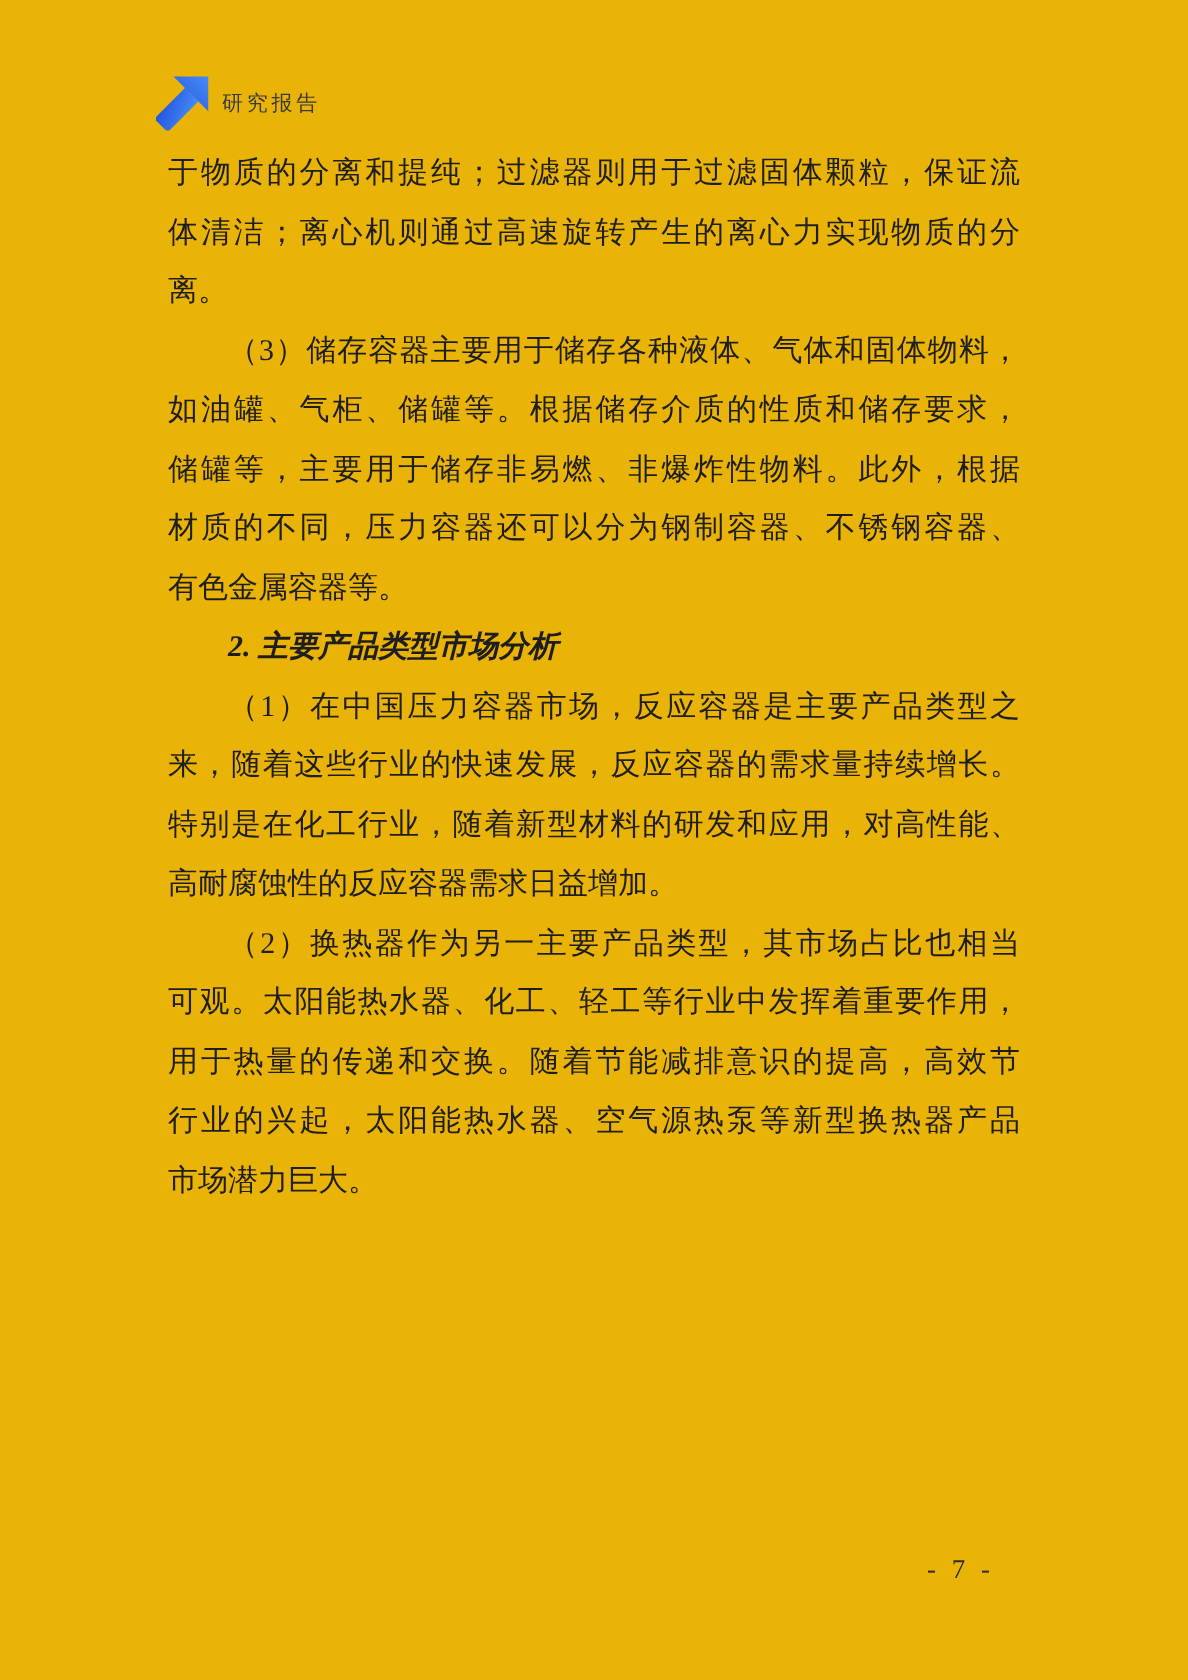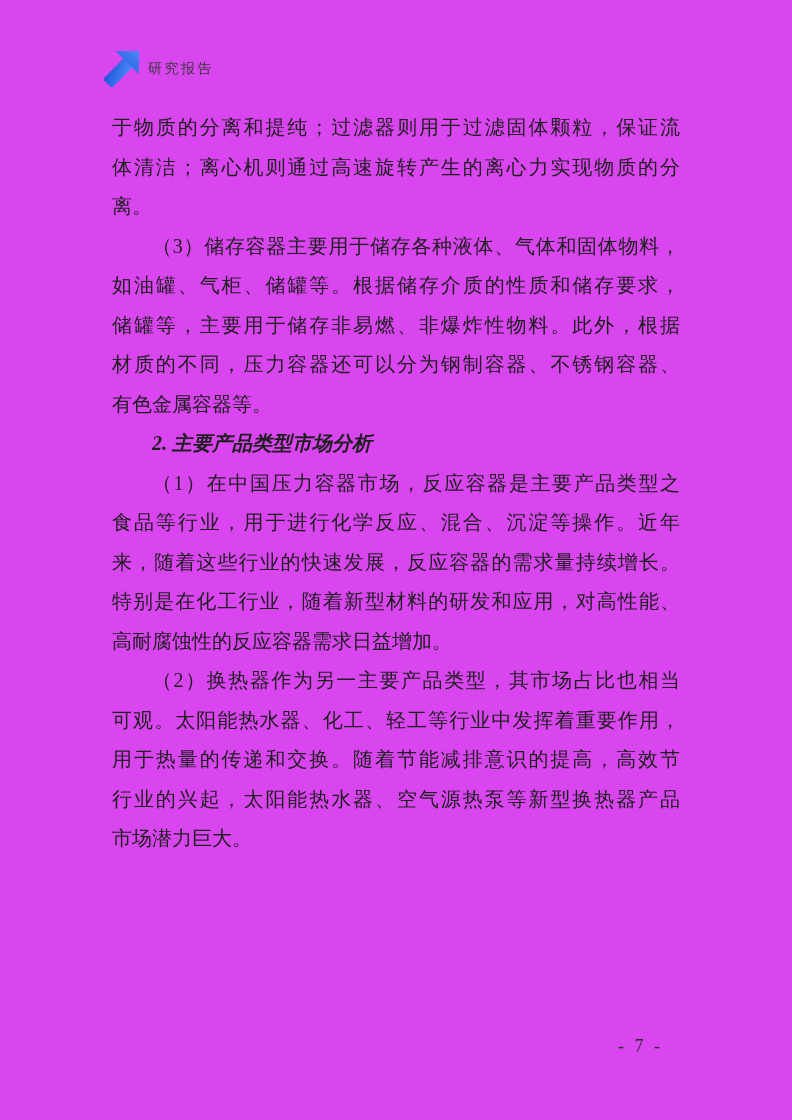--- a/index.html
+++ b/index.html
@@ -1,31 +1,31 @@
 <!DOCTYPE html>
 <html><head>
 <meta charset="utf-8">
 <style>
   * { margin:0; padding:0; box-sizing:border-box; }
   html, body { width:792px; height:1120px; background:#ffffff; }
   .page {
-    position:relative; width:792px; height:1120px; background:#d946ef;
+    position:relative; width:792px; height:1120px; background:#eab308;
     overflow:hidden;
     font-family:"Liberation Serif","DejaVu Serif",serif;
   }
   .header {
     position:absolute; left:104px; top:50px;
     display:flex; align-items:center; gap:9px;
   }
   .logo { width:35px; height:37px; display:block; }
   .brand {
     font-size:14px; color:#3a3a3a; letter-spacing:2.5px;
     font-family:"Liberation Serif","DejaVu Serif",serif;
   }
-  .doc-body { position:absolute; left:112px; top:108px; width:568px; }
+  .doc-body { position:absolute; left:112px; top:96px; width:568px; }
   .para { margin:0; }
   .line {
     font-size:20px; height:39.5px; line-height:39.5px; color:#1e1e1e;
     text-align:justify; text-align-last:justify;
   }
   .line.last { text-align-last:left; }
   .line.indent { text-indent:40px; }
   .heading .line { font-weight:700;font-style:italic; }
   .page-number {
     position:absolute; left:618px; top:1036px;
@@ -63,21 +63,20 @@
         <div class="line">如油罐、气柜、储罐等。根据储存介质的性质和储存要求，</div>
         <div class="line">储罐等，主要用于储存非易燃、非爆炸性物料。此外，根据</div>
         <div class="line">材质的不同，压力容器还可以分为钢制容器、不锈钢容器、</div>
         <div class="line last">有色金属容器等。</div>
       </div>
       <div class="para heading">
         <div class="line last indent">2. 主要产品类型市场分析</div>
       </div>
       <div class="para">
         <div class="line indent">（1）在中国压力容器市场，反应容器是主要产品类型之</div>
-        <div class="line">食品等行业，用于进行化学反应、混合、沉淀等操作。近年</div>
         <div class="line">来，随着这些行业的快速发展，反应容器的需求量持续增长。</div>
         <div class="line">特别是在化工行业，随着新型材料的研发和应用，对高性能、</div>
         <div class="line last">高耐腐蚀性的反应容器需求日益增加。</div>
       </div>
       <div class="para">
         <div class="line indent">（2）换热器作为另一主要产品类型，其市场占比也相当</div>
         <div class="line">可观。太阳能热水器、化工、轻工等行业中发挥着重要作用，</div>
         <div class="line">用于热量的传递和交换。随着节能减排意识的提高，高效节</div>
         <div class="line">行业的兴起，太阳能热水器、空气源热泵等新型换热器产品</div>
         <div class="line last">市场潜力巨大。</div>

